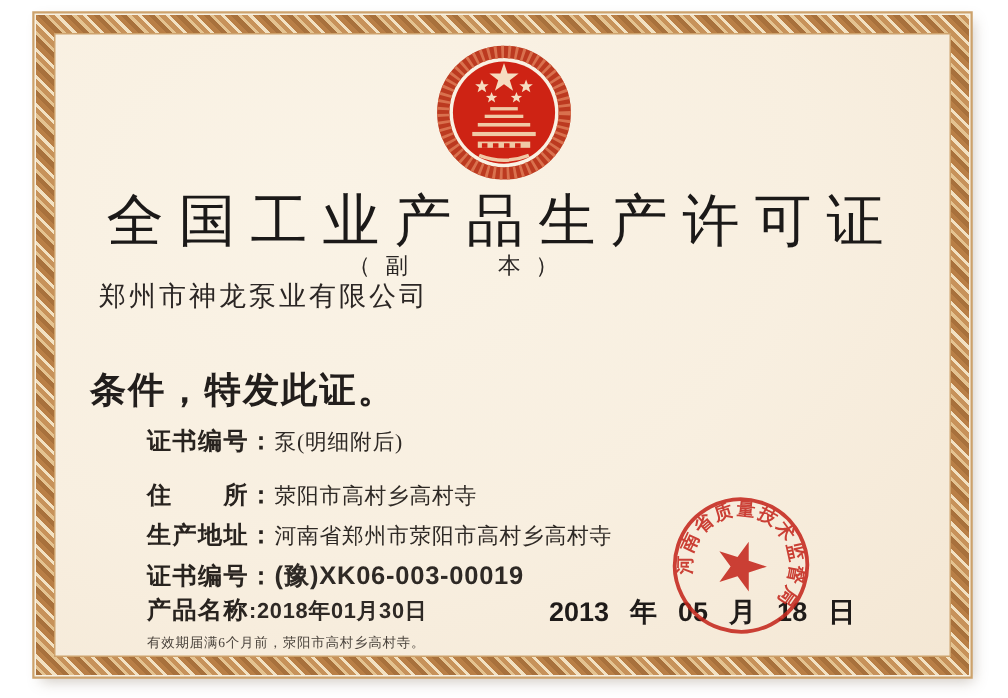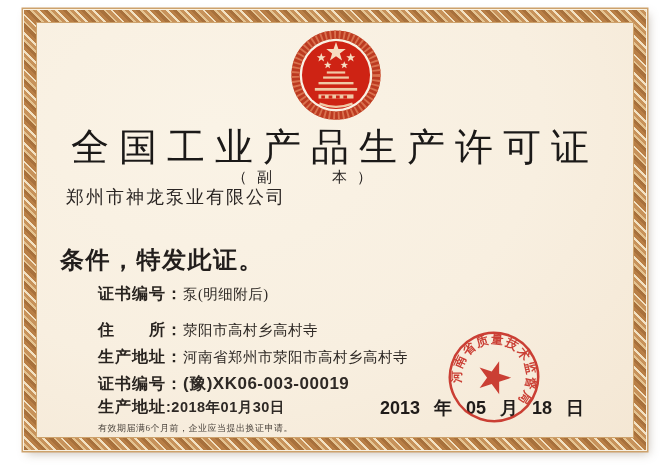--- a/index.html
+++ b/index.html
@@ -48,21 +48,21 @@
   .frow .lbl{font-size:16px;font-weight:bold;letter-spacing:1px;color:#28231f;}
   .frow .val{font-size:14.5px;letter-spacing:.5px;color:#2e2925;}
   .row-product{left:62px;top:262px;}
   .row-address{left:62px;top:298px;}
   .row-production{left:62px;top:325px;text-align:center;}
   .row-certno{left:62px;top:350px;}
   .row-certno .val{font-family:Liberation Sans, sans-serif;font-size:17px;font-weight:bold;letter-spacing:.5px;}
   .row-valid{left:62px;top:375px;}
   .row-valid .val{font-family:"Liberation Sans","DejaVu Sans",sans-serif;font-size:14.5px;font-weight:bold;}
   .issue-date{
-    left:344px;top:374px;width:250px;display:flex;align-items:baseline;
+    left:330px;top:374px;width:250px;display:flex;align-items:baseline;
     font-size:18px;font-weight:bold;color:#1f1b19;
   }
   .issue-date span{margin-right:14px;}
   .issue-date .num{font-family:"Liberation Sans","DejaVu Sans",sans-serif;}
   .note{left:62px;top:400px;font-size:9px;color:#4a433c;letter-spacing:.5px;}
   
   .seal{
     left:409px;top:306px;width:98px;height:98px;
     opacity:.88;transform:rotate(18deg);
   }
@@ -106,33 +106,33 @@
   <div class="abs frow row-address">
     <span class="lbl">住　　所：</span><span class="val">荥阳市高村乡高村寺</span>
   </div>
   <div class="abs frow row-production">
     <span class="lbl">生产地址：</span><span class="val">河南省郑州市荥阳市高村乡高村寺</span>
   </div>
   <div class="abs frow row-certno">
     <span class="lbl">证书编号：</span><span class="val">(豫)XK06-003-00019</span>
   </div>
   <div class="abs frow row-valid">
-    <span class="lbl">生产地址</span><span class="val">:2018年01月30日</span>
+    <span class="lbl">产品名称</span><span class="val">:2018年01月30日</span>
   </div>
 
   <div class="abs issue-date">
     <span class="num">2013</span>
     <span>年</span>
     <span class="num">05</span>
     <span>月</span>
     <span class="num">18</span>
     <span>日</span>
   </div>
 
-  <div class="abs note">有效期届满6个月前，企业应当提出换证申请。</div>
+  <div class="abs note">有效期届满6个月前，荥阳市高村乡高村寺。</div>
 
   <svg class="abs seal" viewBox="0 0 100 100" aria-hidden="true">
     <circle cx="50" cy="50" r="45" fill="none" stroke="#c5281e" stroke-width="2.6"></circle>
     <polygon fill="#c5281e" points="50,33 54,45.3 67,45.3 56.5,52.9 60.5,65.2 50,57.6 39.5,65.2 43.5,52.9 33,45.3 46,45.3"></polygon>
     <path id="sealArc" d="M 18.1,61.6 A 34,34 0 1 1 81.9,61.6" fill="none"></path>
     <text font-size="12.5" fill="#c5281e" letter-spacing="1.5" font-family="Liberation Serif, DejaVu Serif, serif" font-weight="bold">
       <textPath href="#sealArc" startOffset="50%" text-anchor="middle">河南省质量技术监督局</textPath>
     </text>
   </svg>
 </div>

